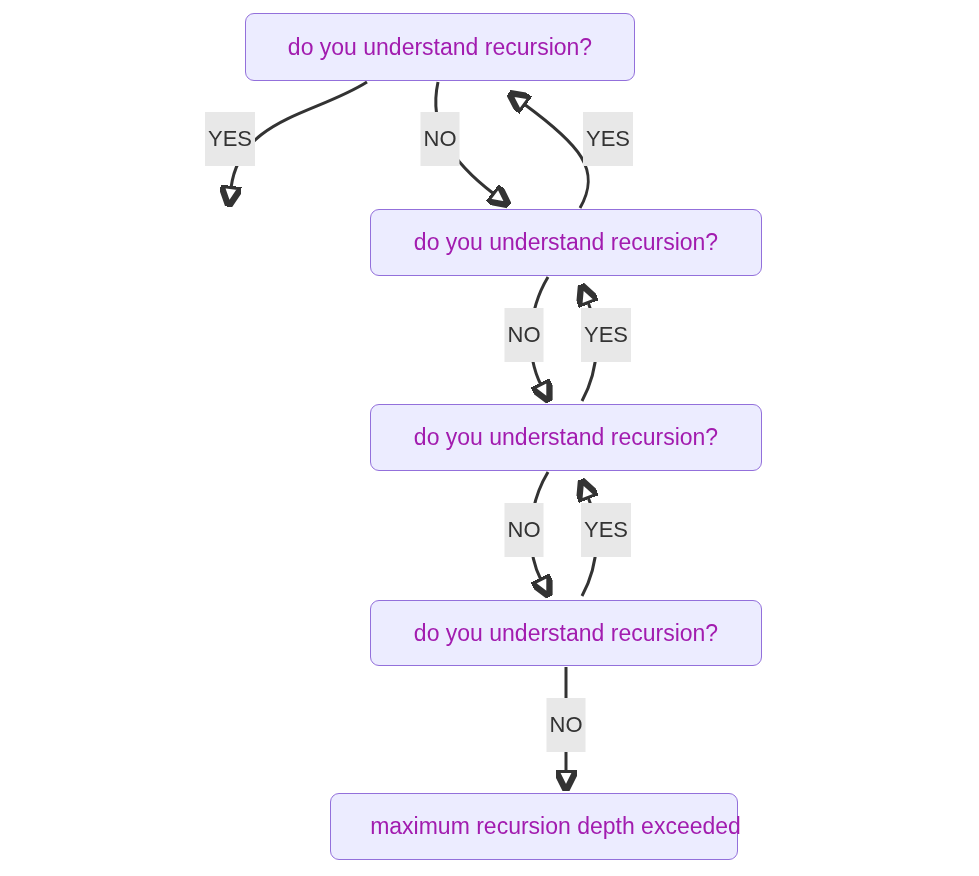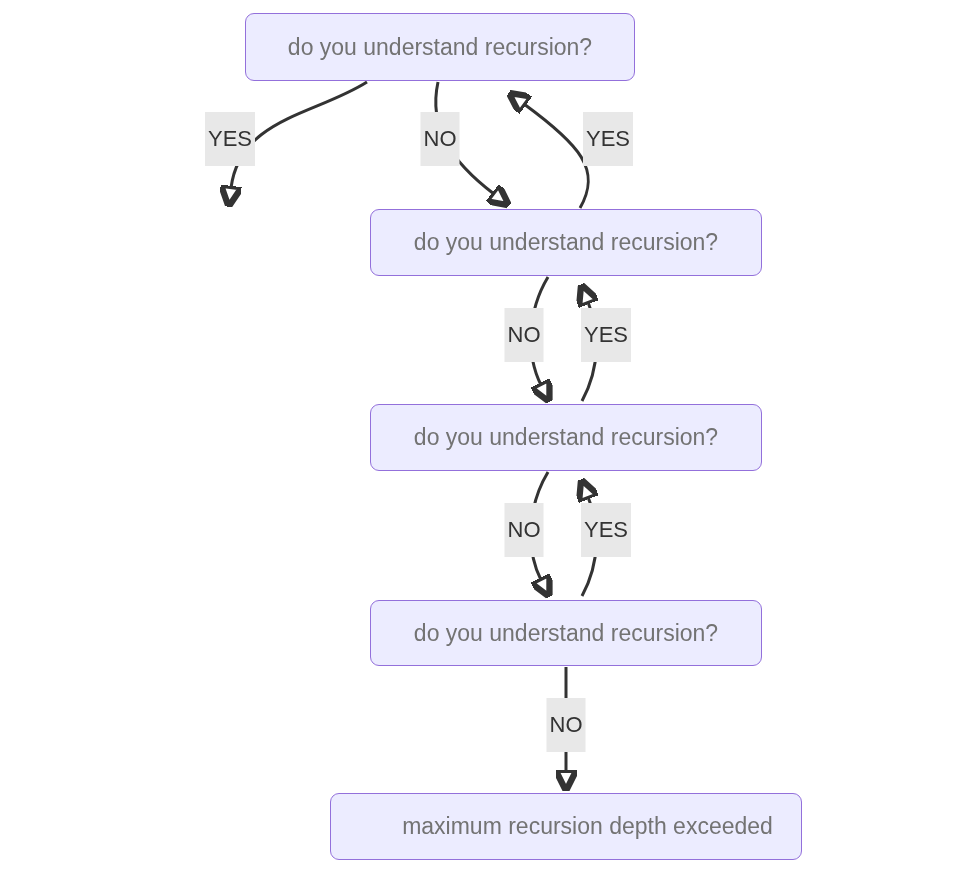--- a/index.html
+++ b/index.html
@@ -29,21 +29,21 @@
   }
   .node {
     position: absolute;
     box-sizing: border-box;
     background: #ECECFF;
     border: 1.5px solid #9370DB;
     border-radius: 9px;
     display: flex;
     align-items: center;
     justify-content: center;
-    color: #737373;
+    color: #a21caf;
     font-size: 23px;
     white-space: nowrap;
   }
   .edge-label {
     position: absolute;
     transform: translate(-50%, -50%);
     background: #E8E8E8;
     color: #333333;
     font-size: 22px;
     line-height: 26px;
@@ -74,21 +74,21 @@
 
   <div class="node" style="left:245px; top:13px; width:390px; height:68px;">do you understand recursion?</div>
 
 
   <div class="node" style="left:370px; top:209px; width:392px; height:67px;">do you understand recursion?</div>
 
   <div class="node" style="left:370px; top:404px; width:392px; height:67px;">do you understand recursion?</div>
 
   <div class="node" style="left:370px; top:600px; width:392px; height:66px;">do you understand recursion?</div>
 
-  <div class="node" style="left:330px; top:793px; width:472px; height:67px;padding-left:43px;">maximum recursion depth exceeded</div>
+  <div class="node" style="left:330px; top:793px; width:408px; height:67px;padding-left:43px;">maximum recursion depth exceeded</div>
 
   <div class="edge-label" style="left:230px; top:139px;">YES</div>
 
   <div class="edge-label" style="left:440px; top:139px;">NO</div>
 
   <div class="edge-label" style="left:608px; top:139px;">YES</div>
 
   <div class="edge-label" style="left:524px; top:335px;">NO</div>
 
   <div class="edge-label" style="left:606px; top:335px;">YES</div>

